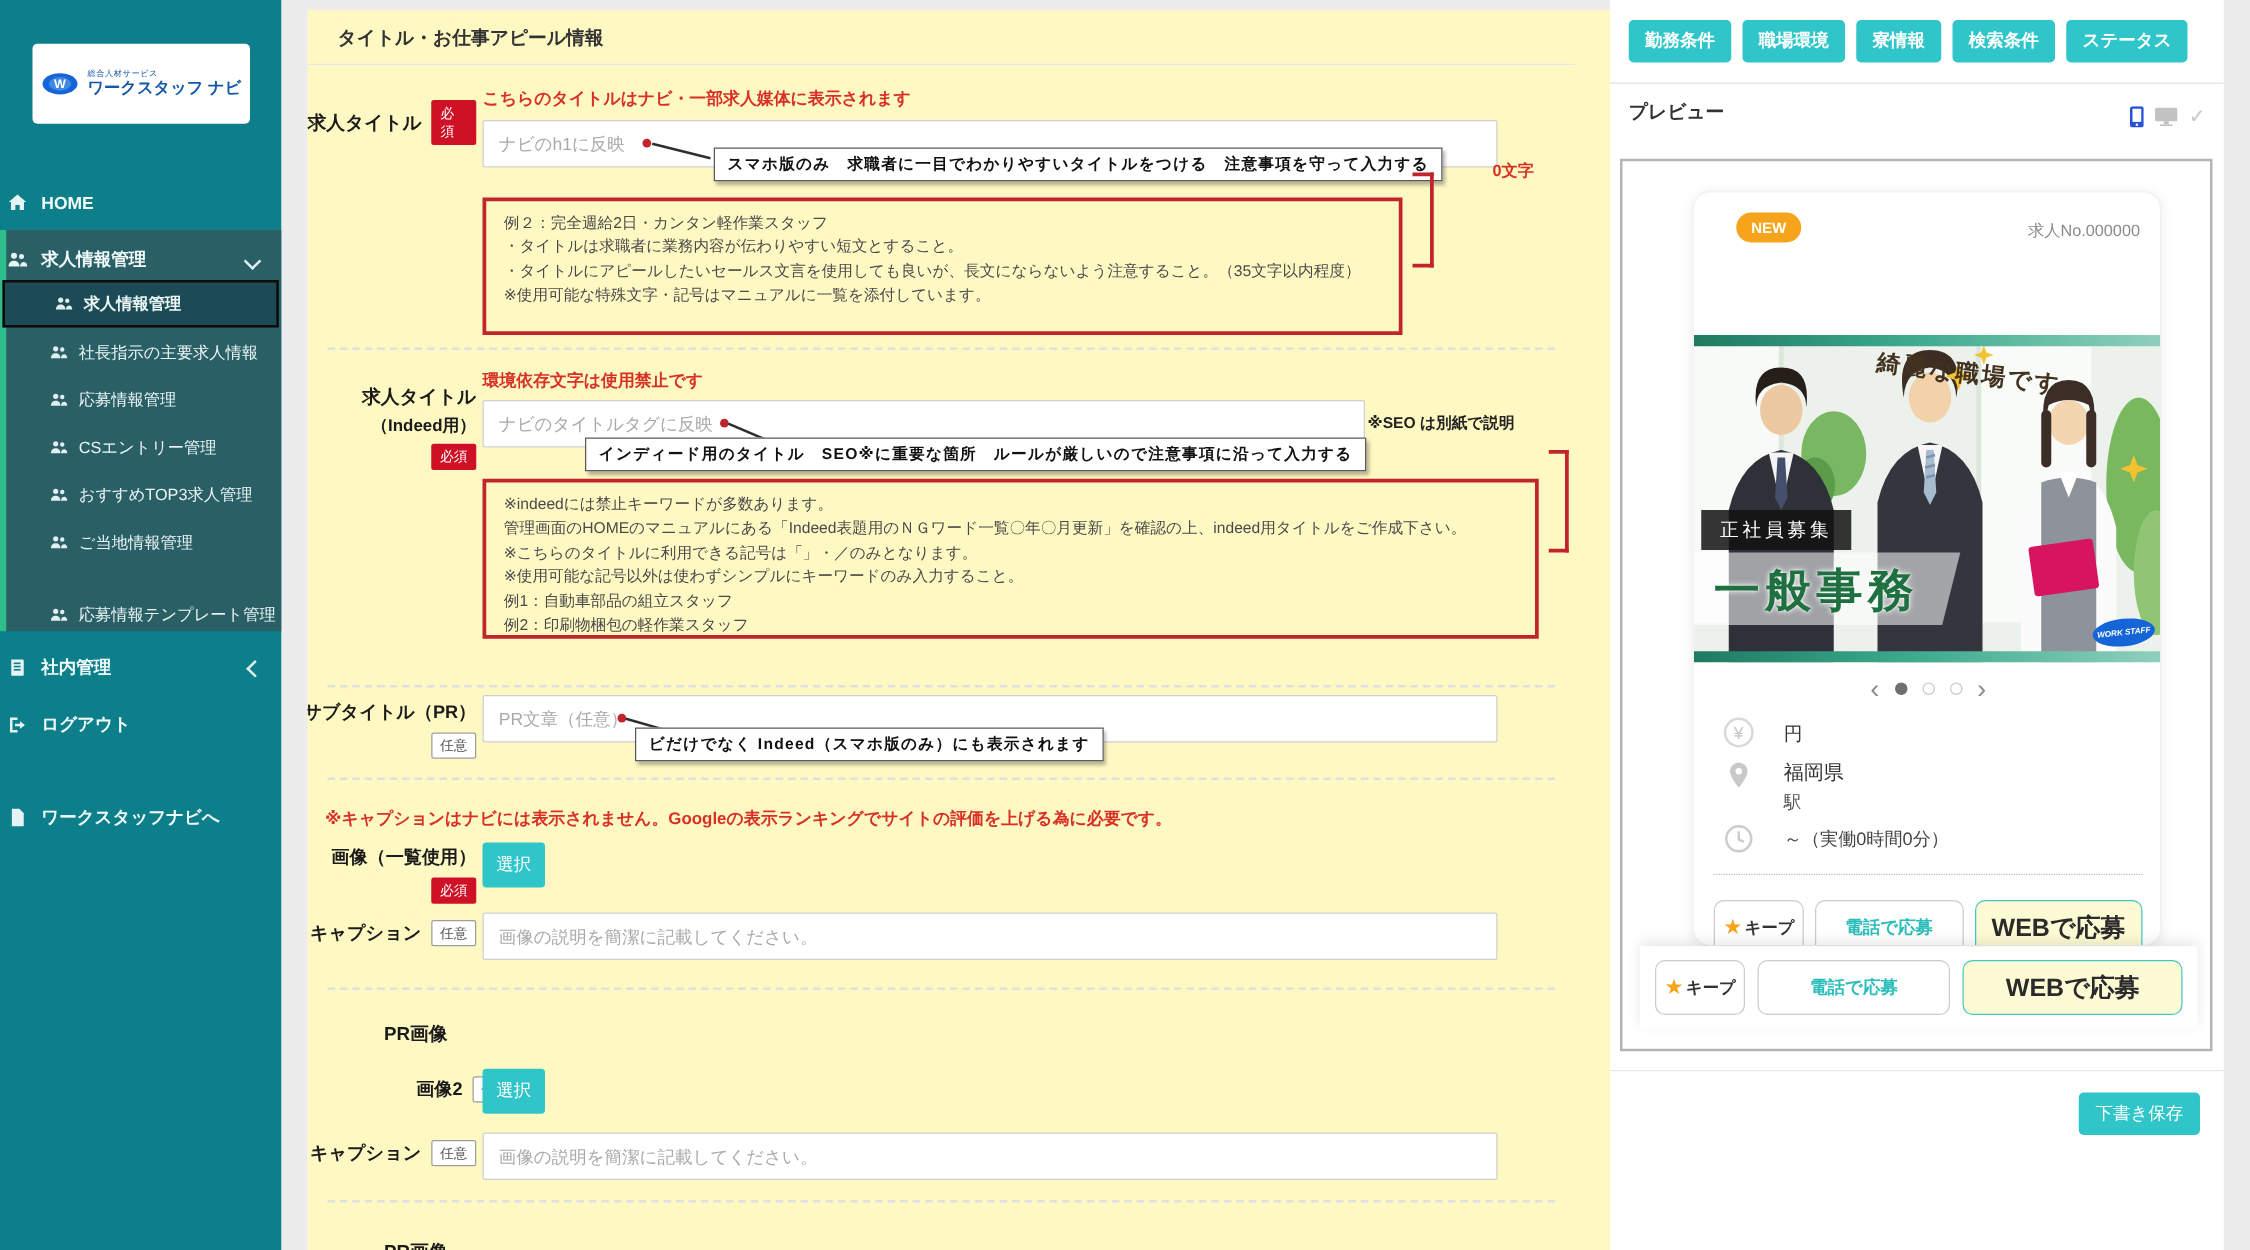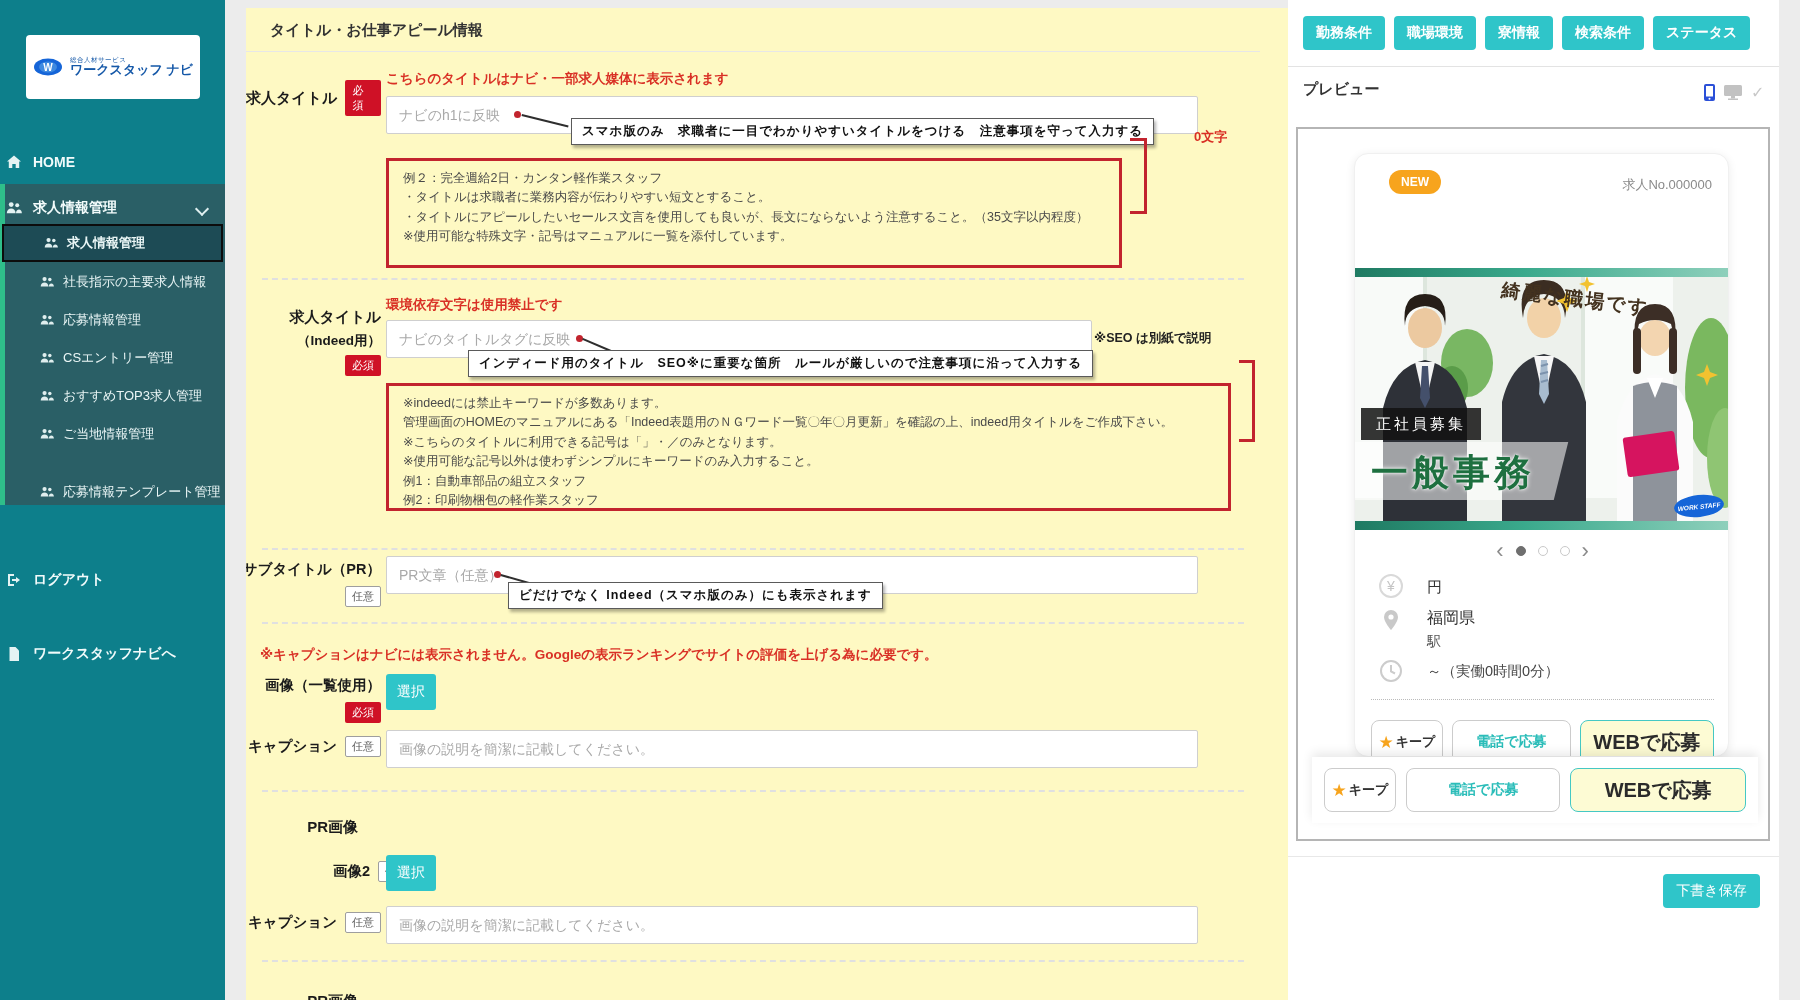--- a/index.html
+++ b/index.html
@@ -198,20 +198,30 @@
     <div class="sub-item" style="top:476px;">
       <svg class="ic" viewBox="0 0 16 16">
           <circle cx="5.2" cy="4.6" r="2.4"></circle>
           <circle cx="11.2" cy="5.2" r="2"></circle>
           <path d="M.8 13.2c0-2.9 2-4.6 4.4-4.6s4.4 1.7 4.4 4.6z"></path>
           <path d="M10 13.2c.1-2.2 1.2-3.6 3-3.6 1.6 0 2.7 1.3 2.9 3.6z"></path>
         </svg>
       <span>応募情報テンプレート管理</span>
     </div>
 
+    <div class="nav-item" style="top:512px;">
+      <svg class="ic" viewBox="0 0 16 16">
+          <path d="M3 1.5h9a1 1 0 0 1 1 1v11a1 1 0 0 1-1 1H3z"></path>
+          <rect x="5" y="4" width="5.5" height="1.3" fill="#0d7f8b"></rect>
+          <rect x="5" y="6.6" width="5.5" height="1.3" fill="#0d7f8b"></rect>
+          <rect x="5" y="9.2" width="5.5" height="1.3" fill="#0d7f8b"></rect>
+        </svg>
+      <span>社内管理</span>
+      <span class="chev-left"></span>
+    </div>
 
     <div class="nav-item" style="top:558px;">
       <svg class="ic" viewBox="0 0 16 16">
           <path d="M2 2h6v2H4v8h4v2H2z"></path>
           <path d="M10 5l4 3-4 3V9H6V7h4z"></path>
         </svg>
       <span>ログアウト</span>
     </div>
 
     <div class="nav-item" style="top:632px;">

